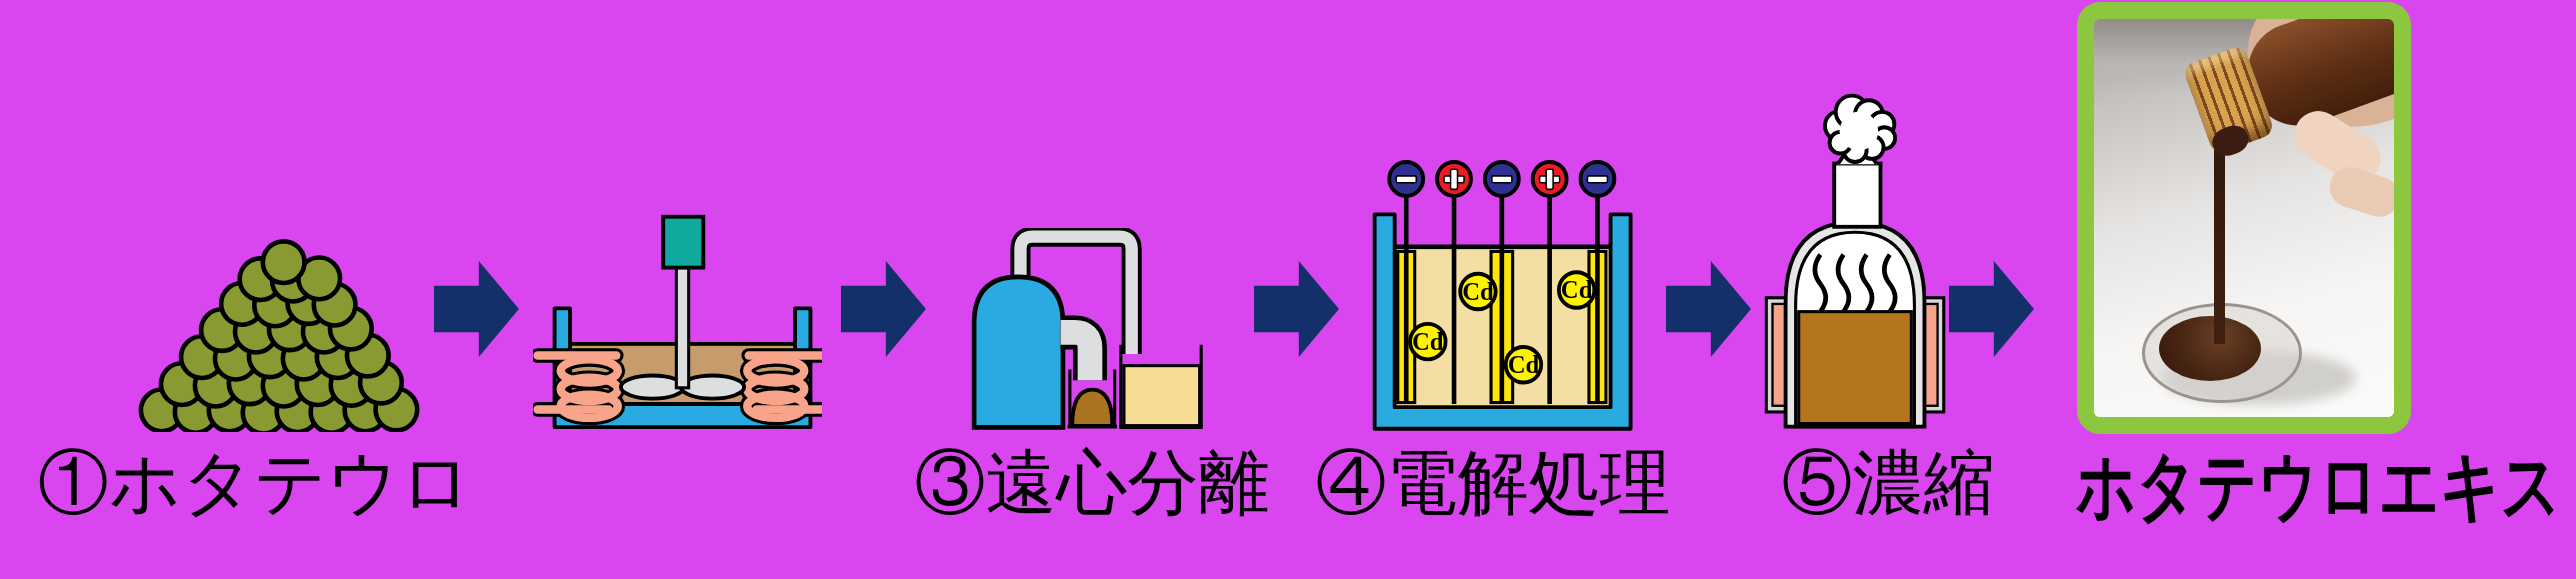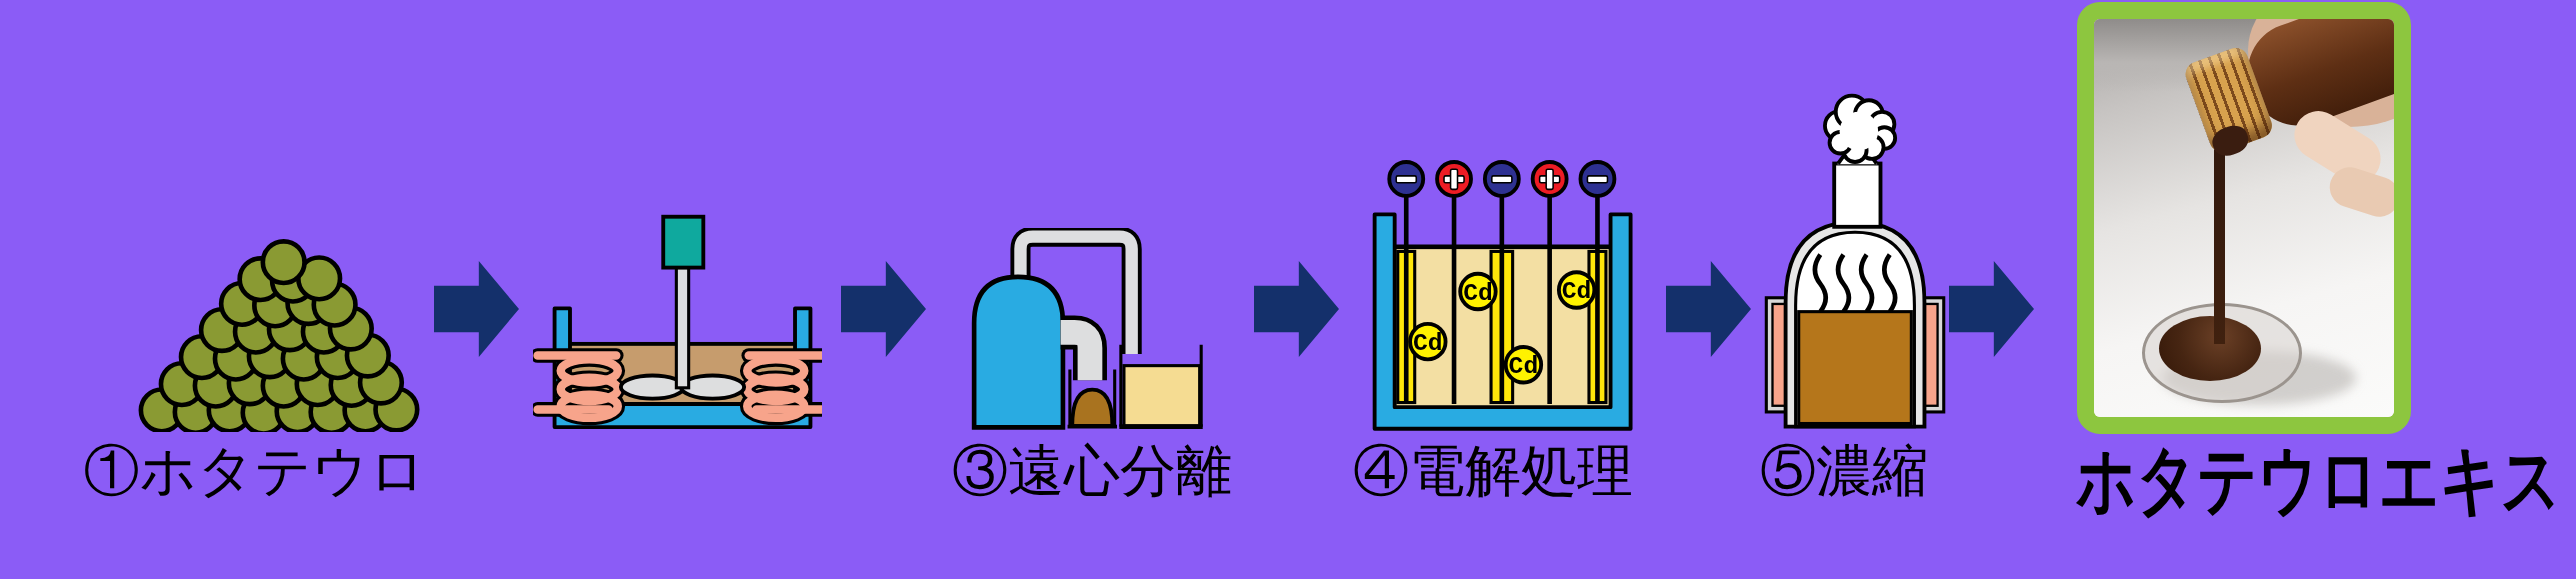--- a/index.html
+++ b/index.html
@@ -1,28 +1,28 @@
 <!DOCTYPE html>
 <html style="--navy: #14306B; --blue: #29ABE2; --tan: #C69C6D; --broth: #F3DFA3; --salmon: #F7A48B; --teal: #0FA99E; --steel: #DDDEDF; --olive: #8A9A33; --eneg: #2E3192; --epos: #ED1C24; --ion: #FFF200; --ionstrip: #FFE60A; --sludge: #A9731F; --cupliquid: #F5DC92; --syrup: #B5761B; --green: #8DC63F;font-size:12.4px"><head>
 <meta charset="utf-8">
 <style>
   html,body{margin:0;padding:0;background:#fff;}
   .stage{
     position:relative;
     width:2576px;height:580px;
-    background:#8b5cf6;
+    background:#d946ef;
     overflow:hidden;
-    font-family:Liberation Mono, monospace;
+    font-family:Liberation Serif, serif;
   }
   .icon{position:absolute;}
   .arrow{position:absolute;top:261px;}
   .label{
     position:absolute;
     top:443px;
-    font-size:56px;
+    font-size:71px;
     line-height:1.15;
     color:#000;
     text-align:center;
     white-space:nowrap;
   }
   .label.result{
     font-weight:700;
     font-size:76px;
     transform:scaleX(0.78);
     transform-origin:center;
@@ -265,17 +265,17 @@
         <div class="cap-drip"></div>
       </div>
       <div class="finger1"></div>
       <div class="finger2"></div>
     </div>
   </div>
 
   <div class="label" style="left:15.4px;width:479px">①ホタテウロ</div>
   <div class="label" style="left:899px;width:386px">③遠心分離</div>
   <div class="label" style="left:1300px;width:386px">④電解処理</div>
-  <div class="label" style="left:1651px;width:386px">⑤濃縮</div>
+  <div class="label" style="left:1695px;width:386px">⑤濃縮</div>
   <div class="label result" style="left:2023px;width:479px">ホタテウロエキス</div>
 
 </div>
 
 
 </body></html>

